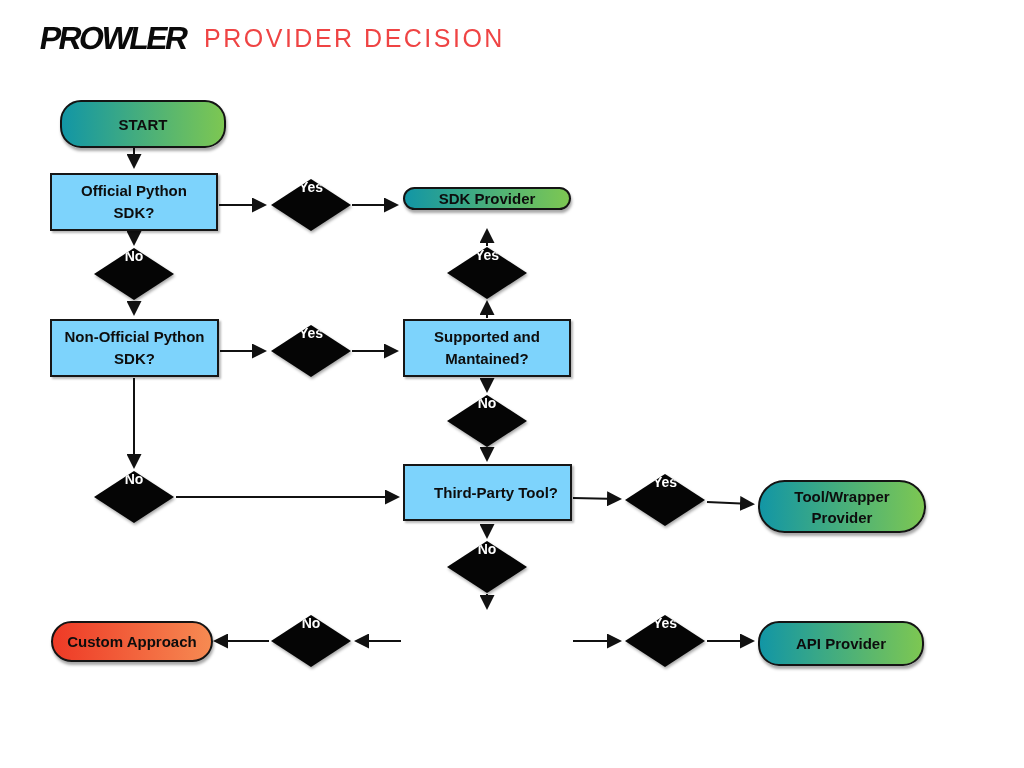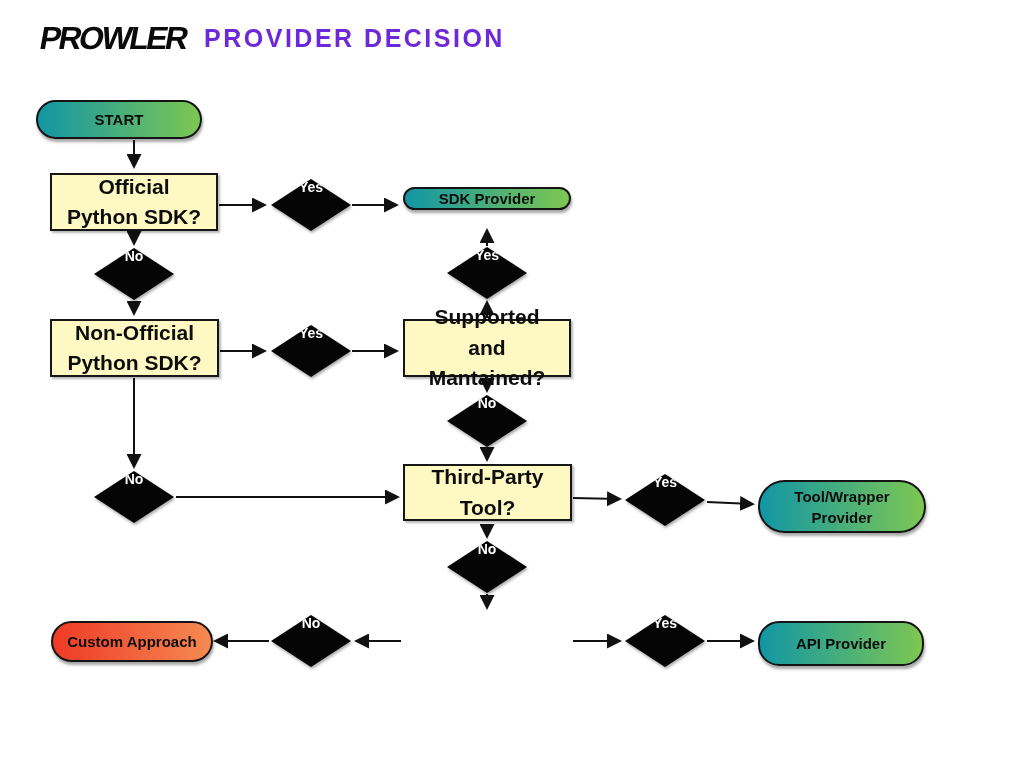--- a/index.html
+++ b/index.html
@@ -7,31 +7,31 @@
     position:relative; width:1024px; height:768px; background:#ffffff;
     font-family:"Liberation Sans", sans-serif; color:#0d0d0d; overflow:hidden;
   }
   
   .hdr { position:absolute; left:40px; top:20px; display:flex; align-items:center; gap:18px; }
   .logo {
     font-weight:900; font-size:32px; letter-spacing:-2.5px; color:#0a0a0a;
     transform:skewX(-10deg); font-family:"Liberation Sans", sans-serif;
   }
   .title {
-    margin:0; font-weight:700; font-size:25px; letter-spacing:2.5px; color:#6d28d9;
+    margin:0; font-weight:400; font-size:25px; letter-spacing:2.5px; color:#ef4444;
     font-family:"Liberation Sans", sans-serif;
   }
   
   svg.edges { position:absolute; left:0; top:0; width:1024px; height:768px; }
   
   .qbox {
-    position:absolute; box-sizing:border-box; background:#fef9c3;
+    position:absolute; box-sizing:border-box; background:#7dd3fc;
     border:2px solid #161616; box-shadow:2px 2px 2px rgba(0,0,0,0.28);
-    display:flex; align-items:center; justify-content:flex-start; text-align:center;
-    font-weight:bold; font-size:21px; line-height:1.45; padding:0 12px;
+    display:flex; align-items:center; justify-content:flex-end; text-align:center;
+    font-weight:bold; font-size:15px; line-height:1.45; padding:0 12px;
   }
   
   .pill {
     position:absolute; box-sizing:border-box; border:2px solid #141414;
     display:flex; align-items:center; justify-content:center; text-align:center;
     font-weight:bold; font-size:15px; line-height:1.4; padding:0 14px;
     box-shadow:1px 3px 3px rgba(0,0,0,0.35);
   }
   .pill.green { background:linear-gradient(90deg, #1296a5 0%, #7dc752 100%); }
   .pill.red   { background:linear-gradient(90deg, #ee3a26 0%, #f68a52 100%); }
@@ -80,21 +80,21 @@
       <line x1="707" y1="502" x2="752" y2="504" marker-end="url(#ah)"></line>
       <line x1="487" y1="524" x2="487" y2="536" marker-end="url(#ah)"></line>
       <line x1="487" y1="594" x2="487" y2="607" marker-end="url(#ah)"></line>
       <line x1="401" y1="641" x2="357" y2="641" marker-end="url(#ah)"></line>
       <line x1="269" y1="641" x2="216" y2="641" marker-end="url(#ah)"></line>
       <line x1="573" y1="641" x2="619" y2="641" marker-end="url(#ah)"></line>
       <line x1="707" y1="641" x2="752" y2="641" marker-end="url(#ah)"></line>
     </g>
   </svg>
 
-  <div class="pill green r20" style="left:36px;top:100px;width:166px;height:39px">
+  <div class="pill green r20" style="left:60px;top:100px;width:166px;height:48px">
     <span>START</span>
   </div>
 
   <div class="pill green r20" style="left:403px;top:187px;width:168px;height:23px">
     <span>SDK Provider</span>
   </div>
 
   <div class="pill green r26" style="left:758px;top:480px;width:168px;height:53px">
     <span>Tool/Wrapper Provider</span>
   </div>

